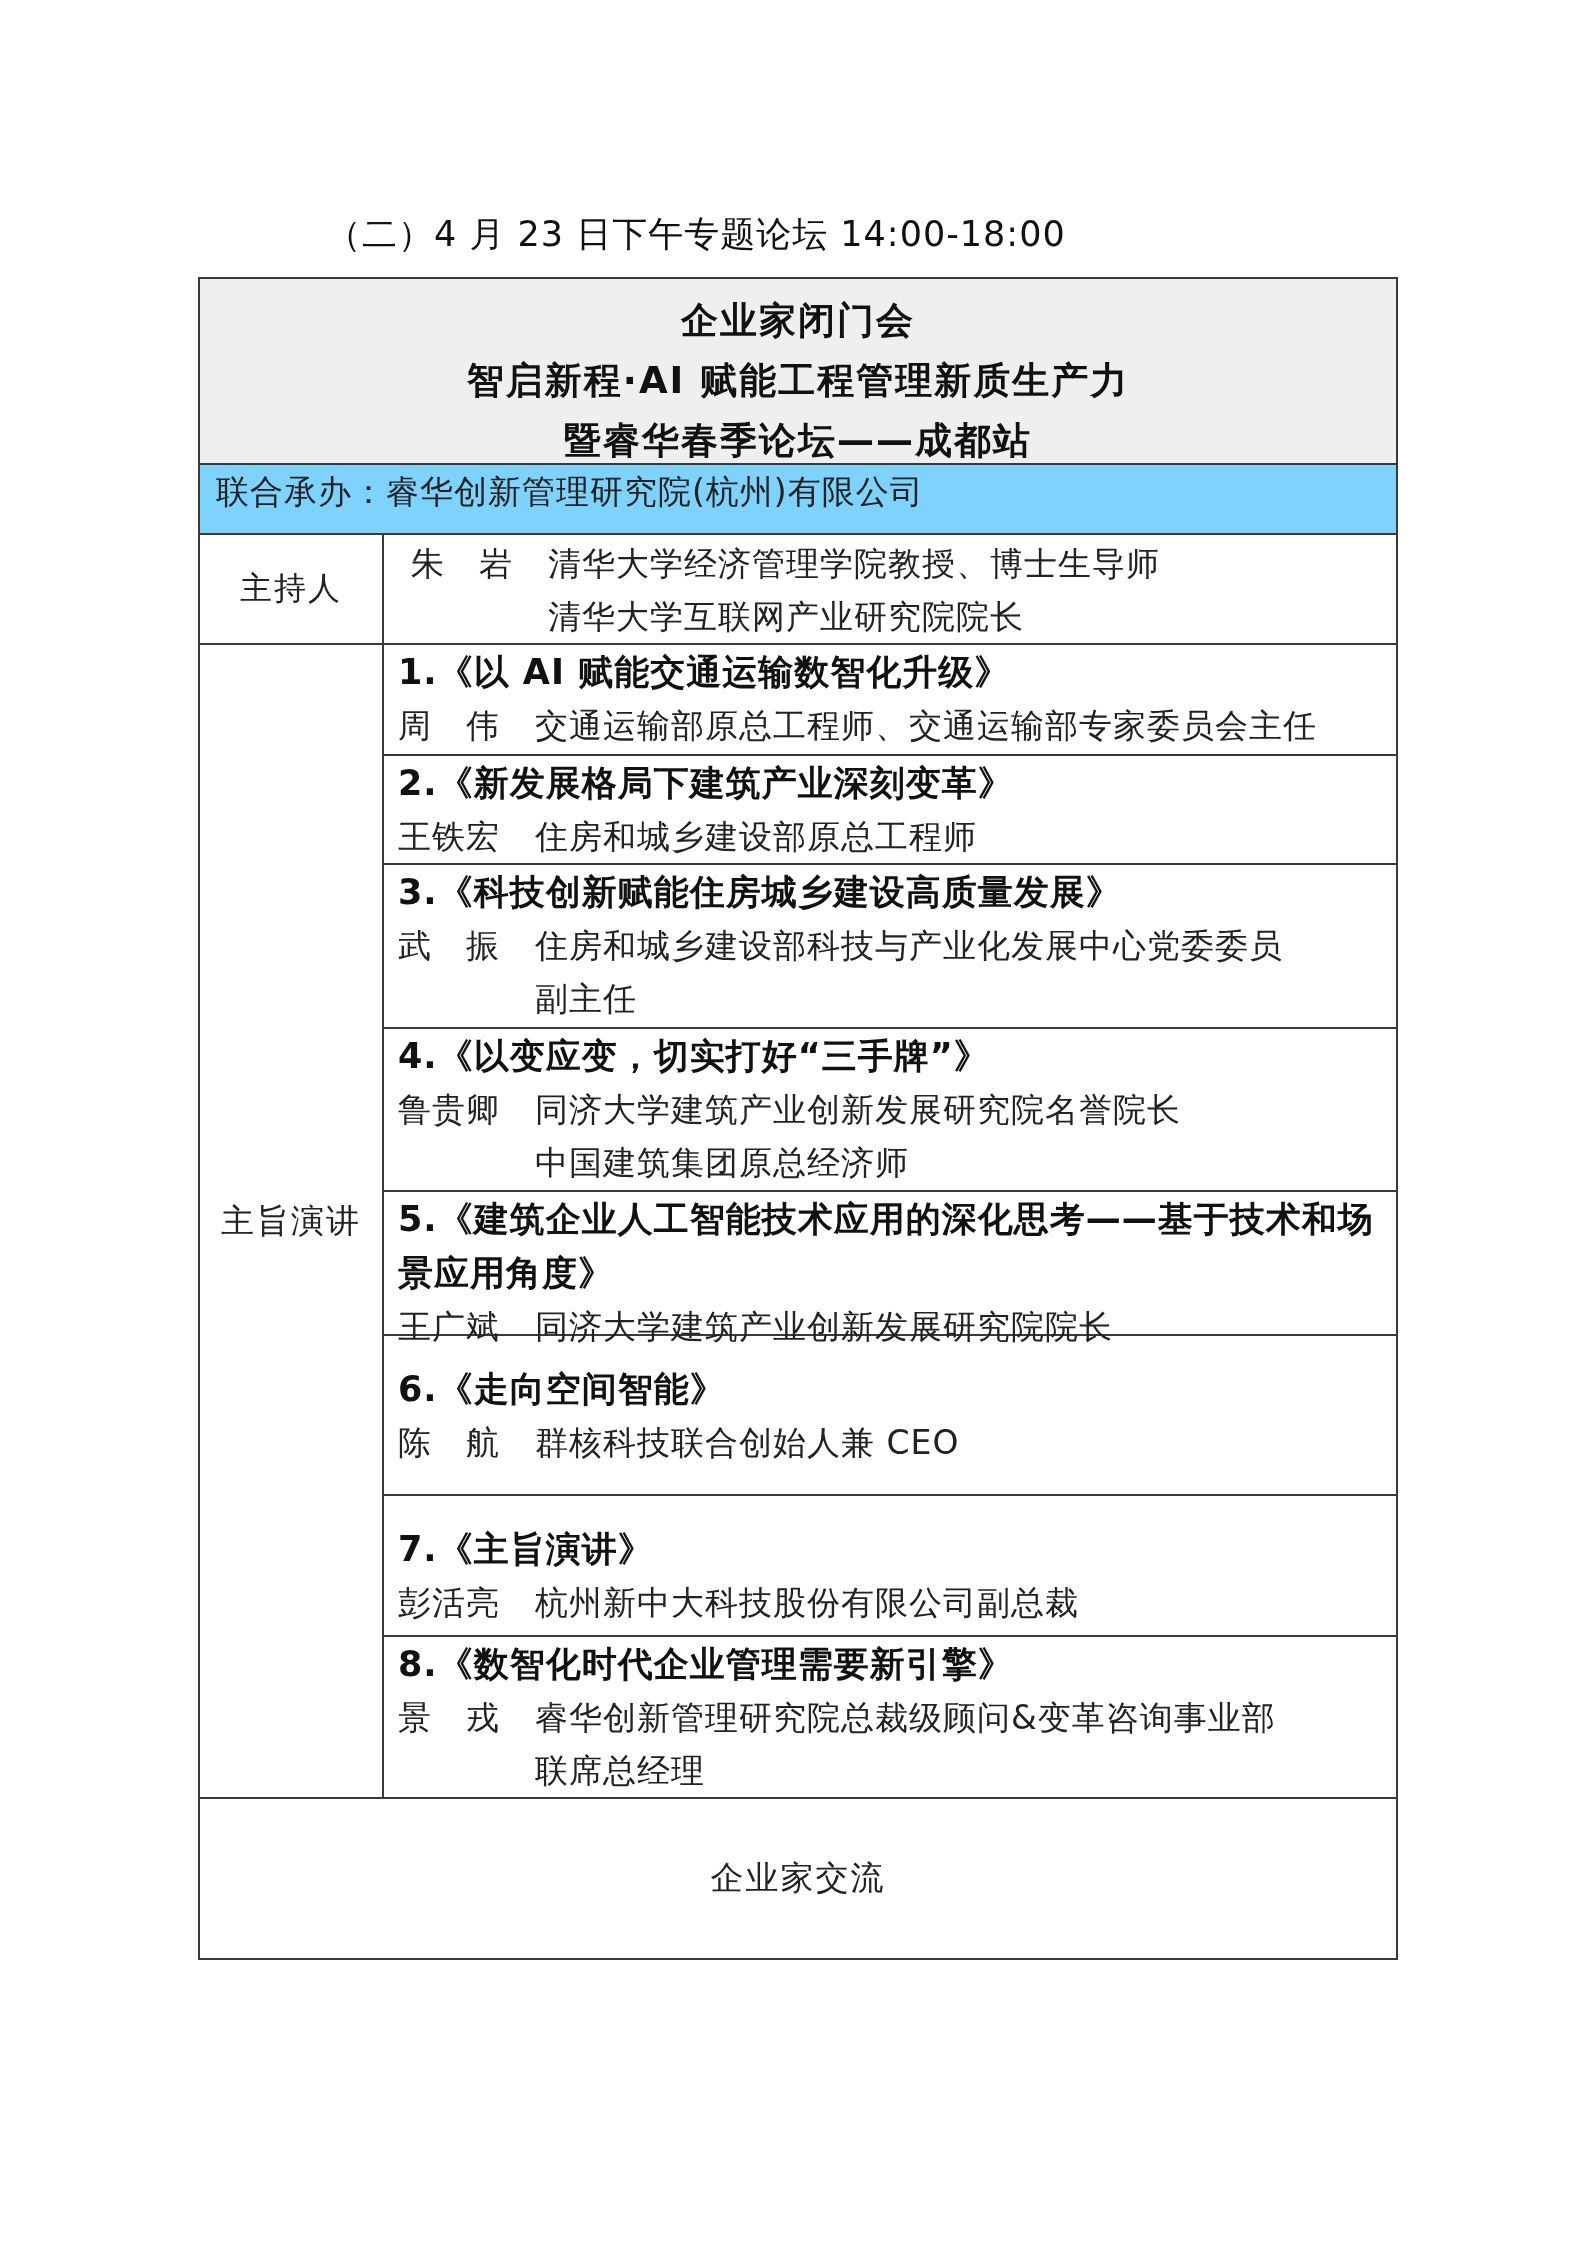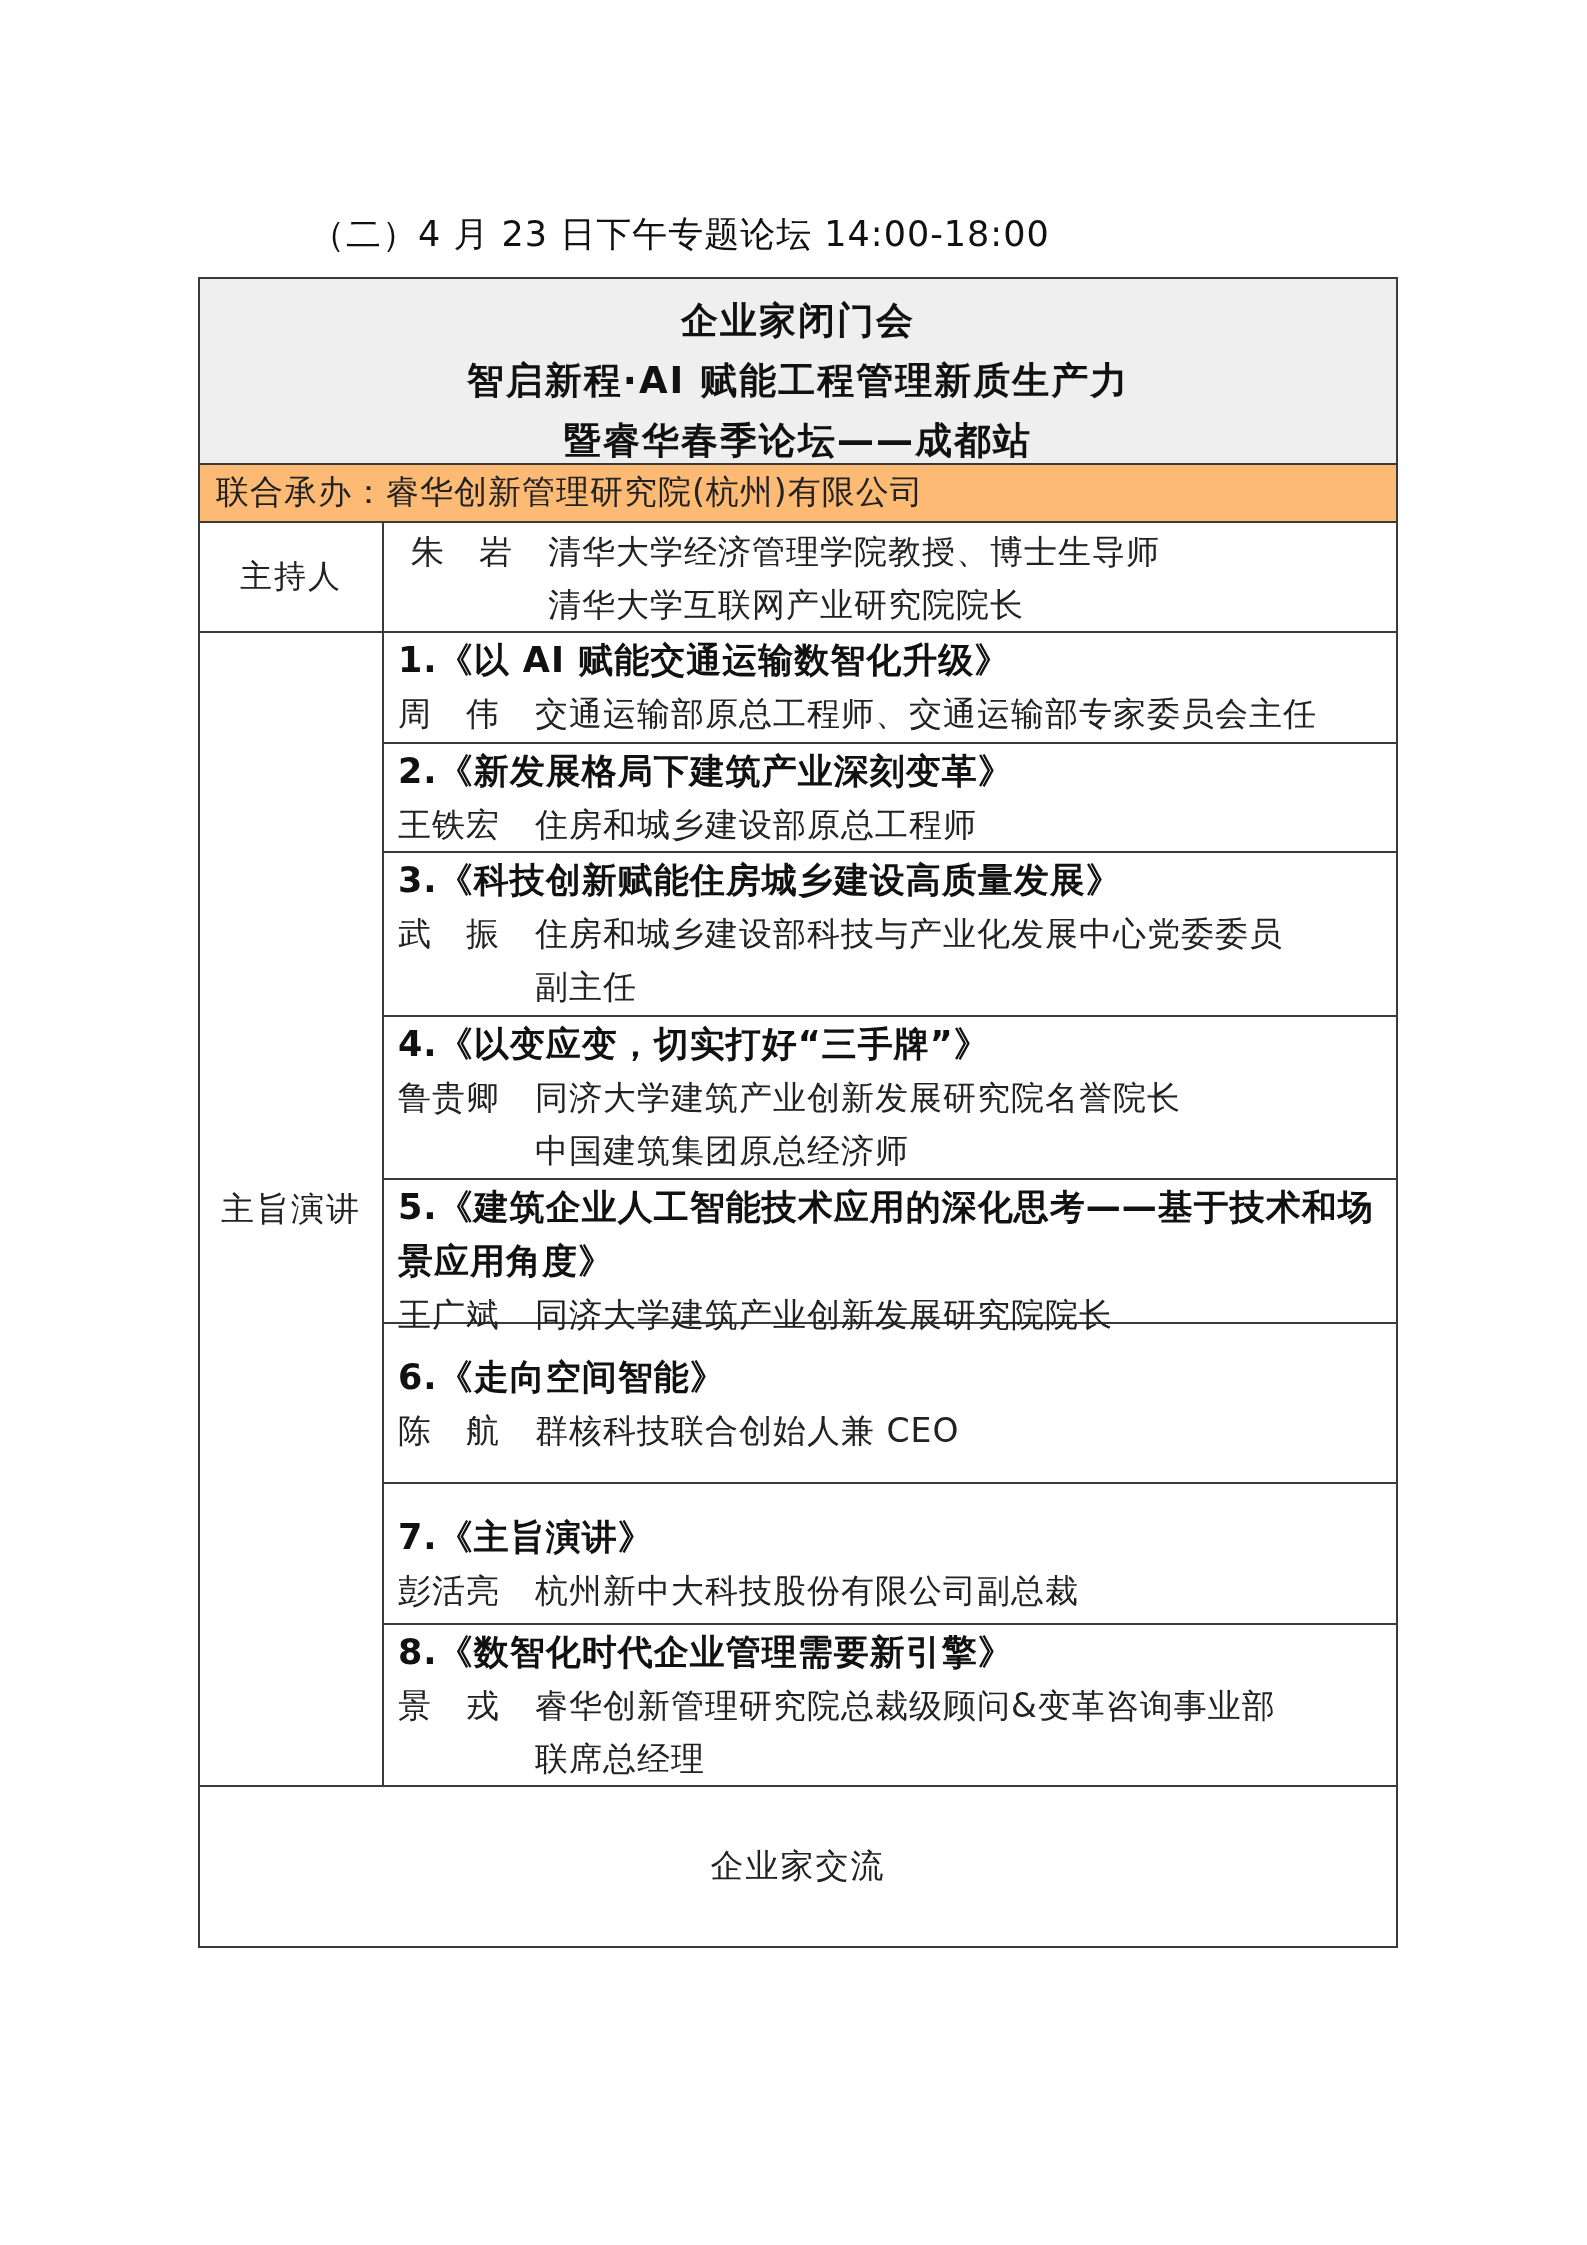--- a/index.html
+++ b/index.html
@@ -2,34 +2,34 @@
 <html><head>
 <meta charset="utf-8">
 <style>
   html, body { margin: 0; padding: 0; background: #ffffff; }
   body {
     width: 1587px; height: 2245px; position: relative; overflow: hidden;
     font-family: "DejaVu Sans", "Liberation Sans", sans-serif;
     color: #111;
   }
   .section-title {
-    position: absolute; left: 310px; top: 212px;
+    position: absolute; left: 326px; top: 212px;
     font-size: 35px; line-height: 44px; letter-spacing: 1px; white-space: nowrap;
     font-family: "DejaVu Sans", sans-serif;
   }
   .tbl {
     position: absolute; left: 198px; top: 277px; width: 1200px;
     border: 2px solid #3a3a3a; box-sizing: border-box;
   }
   .row { position: relative; border-top: 2px solid #3a3a3a; box-sizing: border-box; }
   .row:first-child { border-top: none; }
   .header-row { background: #efefef; height: 184px; text-align: center; font-weight: bold; }
   .header-row .hl { font-size: 37px; line-height: 60px; letter-spacing: 2px; white-space: nowrap; }
   .header-row .hl:first-child { padding-top: 12px; }
-  .coorg-row { background: #fdba74; height: 58px; font-size: 33px; line-height: 53px; padding-left: 16px; white-space: nowrap; letter-spacing: 1px; color: #222; }
+  .coorg-row { background: #7dd3fc; height: 70px; font-size: 33px; line-height: 53px; padding-left: 16px; white-space: nowrap; letter-spacing: 1px; color: #222; }
   .split { display: flex; }
   .left-cell { width: 184px; flex: none; border-right: 2px solid #3a3a3a; box-sizing: border-box;
     display: flex; align-items: center; justify-content: center; font-size: 32px; letter-spacing: 2px; color: #222; }
   .right-cell { flex: 1; }
   .host-row { height: 110px; }
   .host-row .right-cell { padding: 2px 0 0 14px; margin-left: 13px; }
   .line { font-size: 33px; line-height: 53px; white-space: nowrap; letter-spacing: 1px; color: #222; }
   .talk { border-top: 2px solid #3a3a3a; box-sizing: border-box; padding-left: 14px; }
   .talk:first-child { border-top: none; }
   .talk-title { font-size: 35px; line-height: 54px; font-weight: bold; white-space: nowrap; letter-spacing: 1px; color: #111; }

